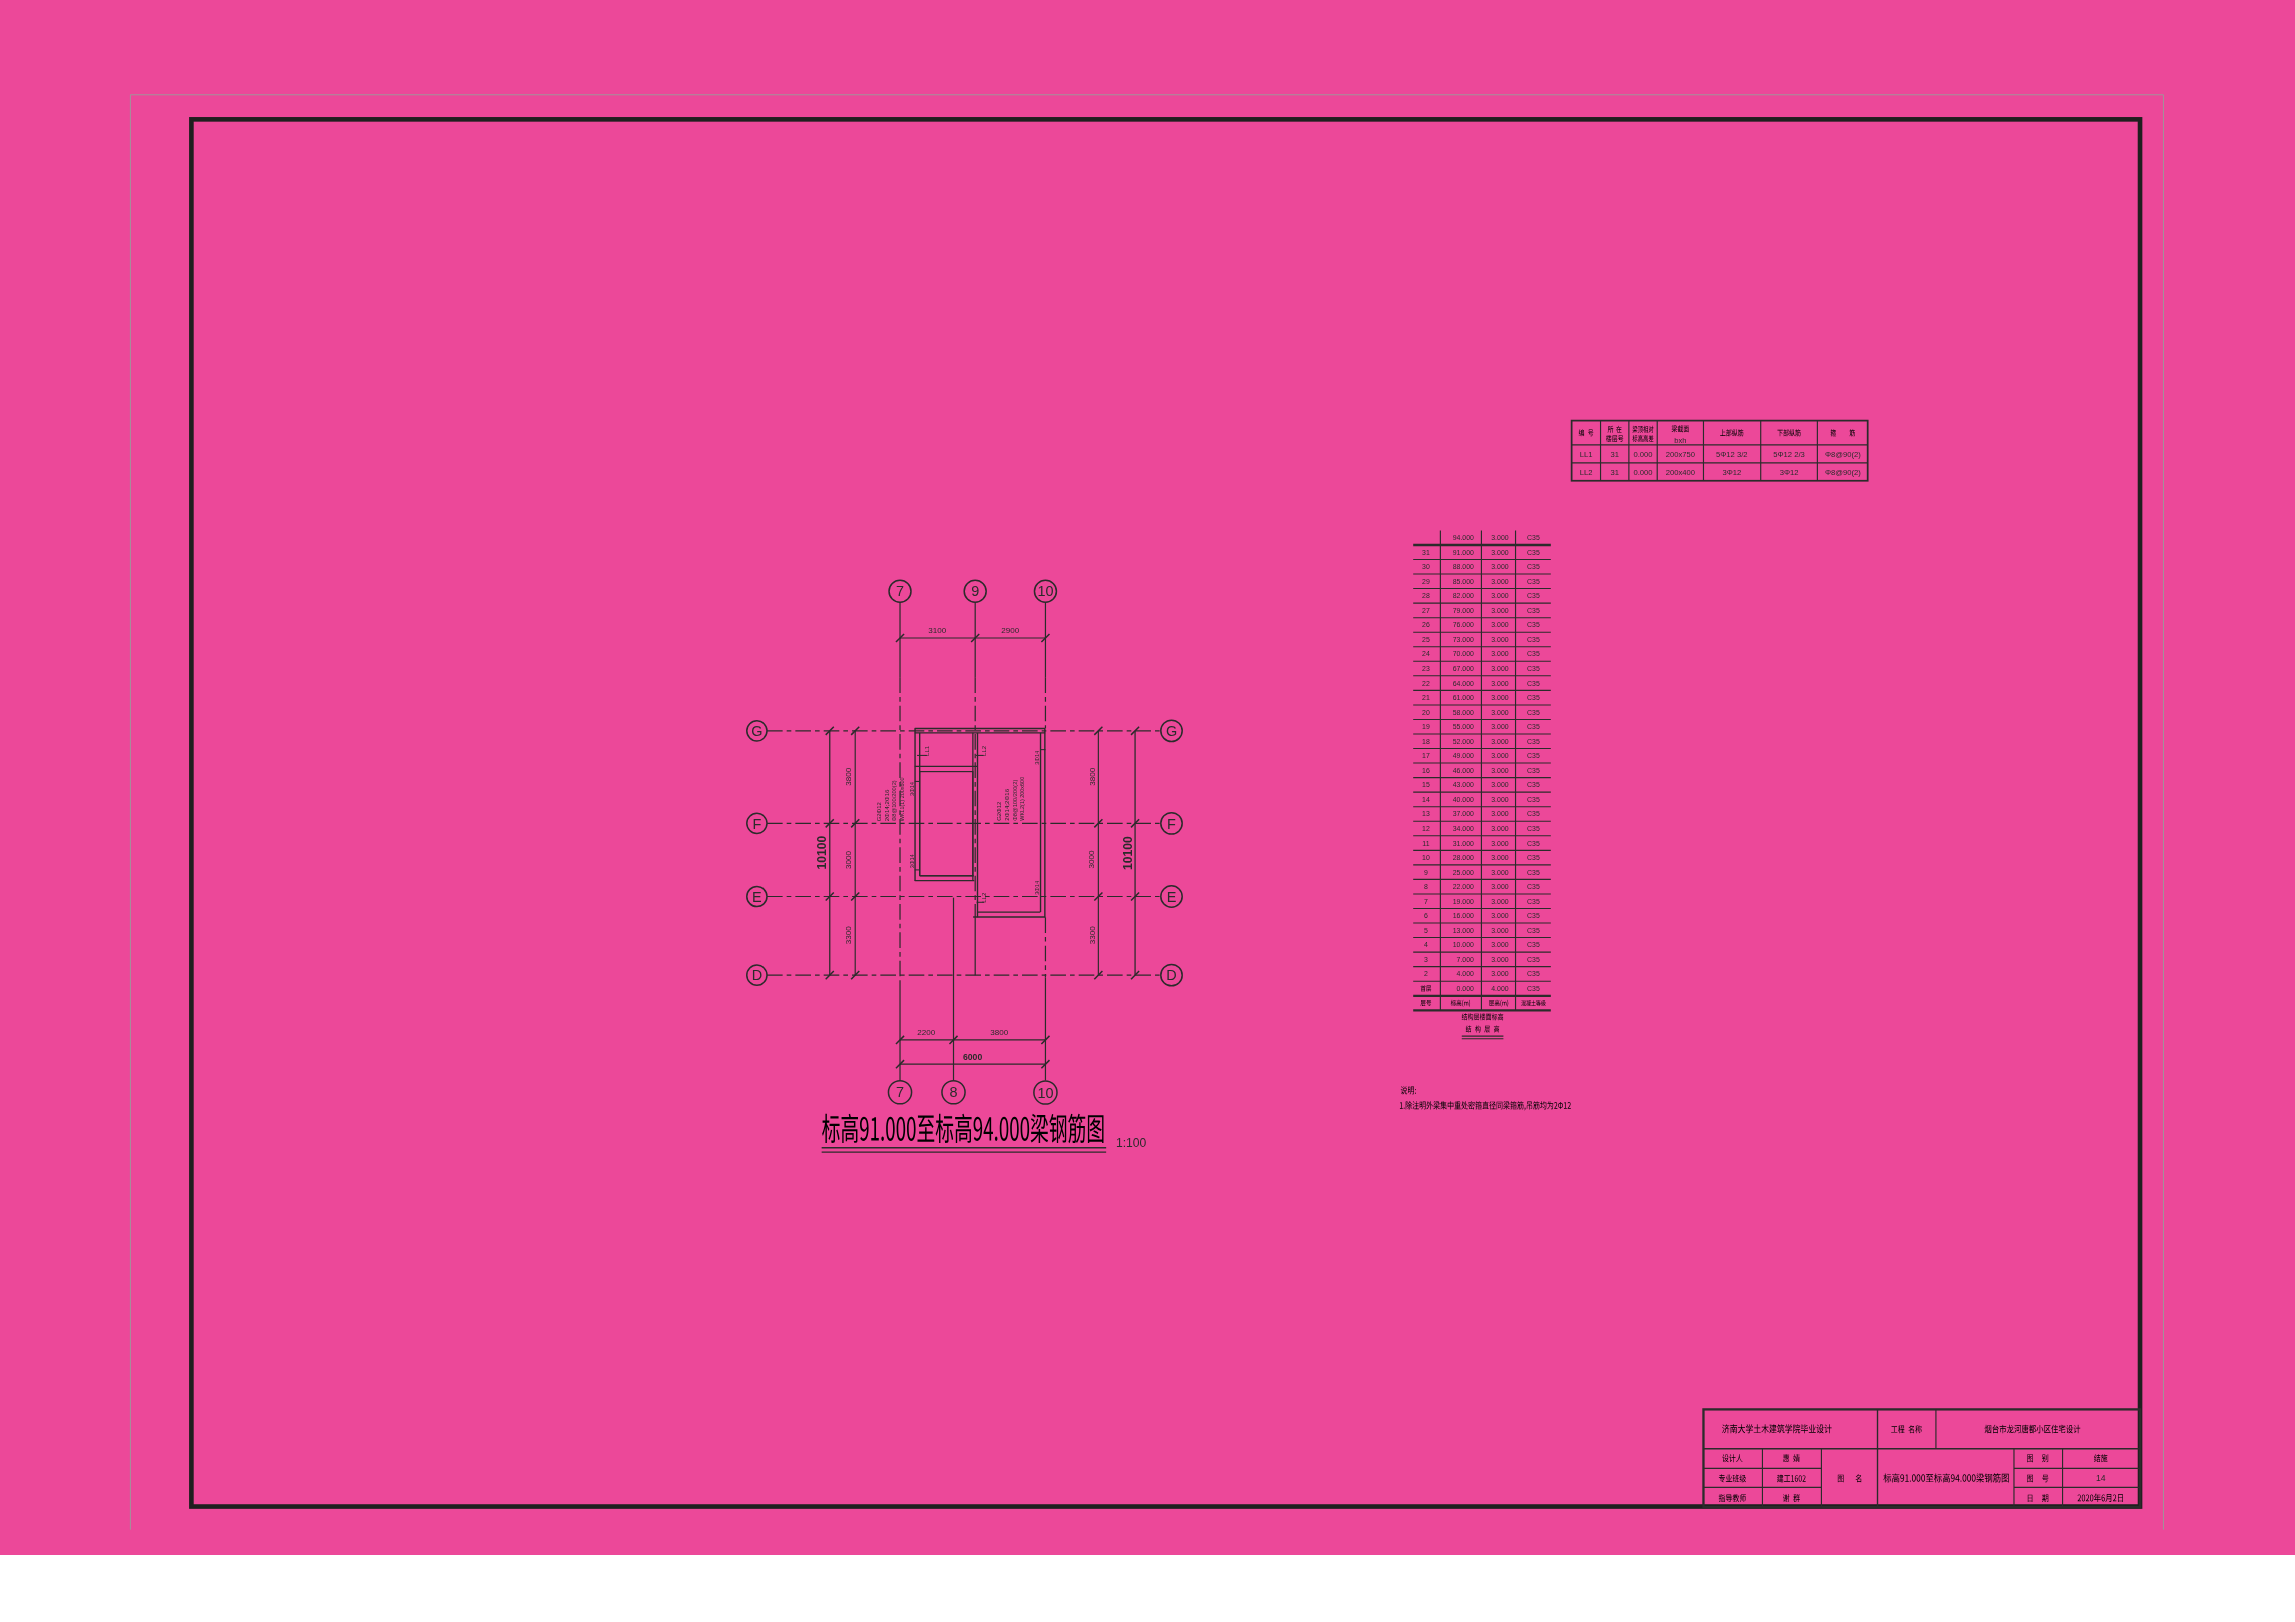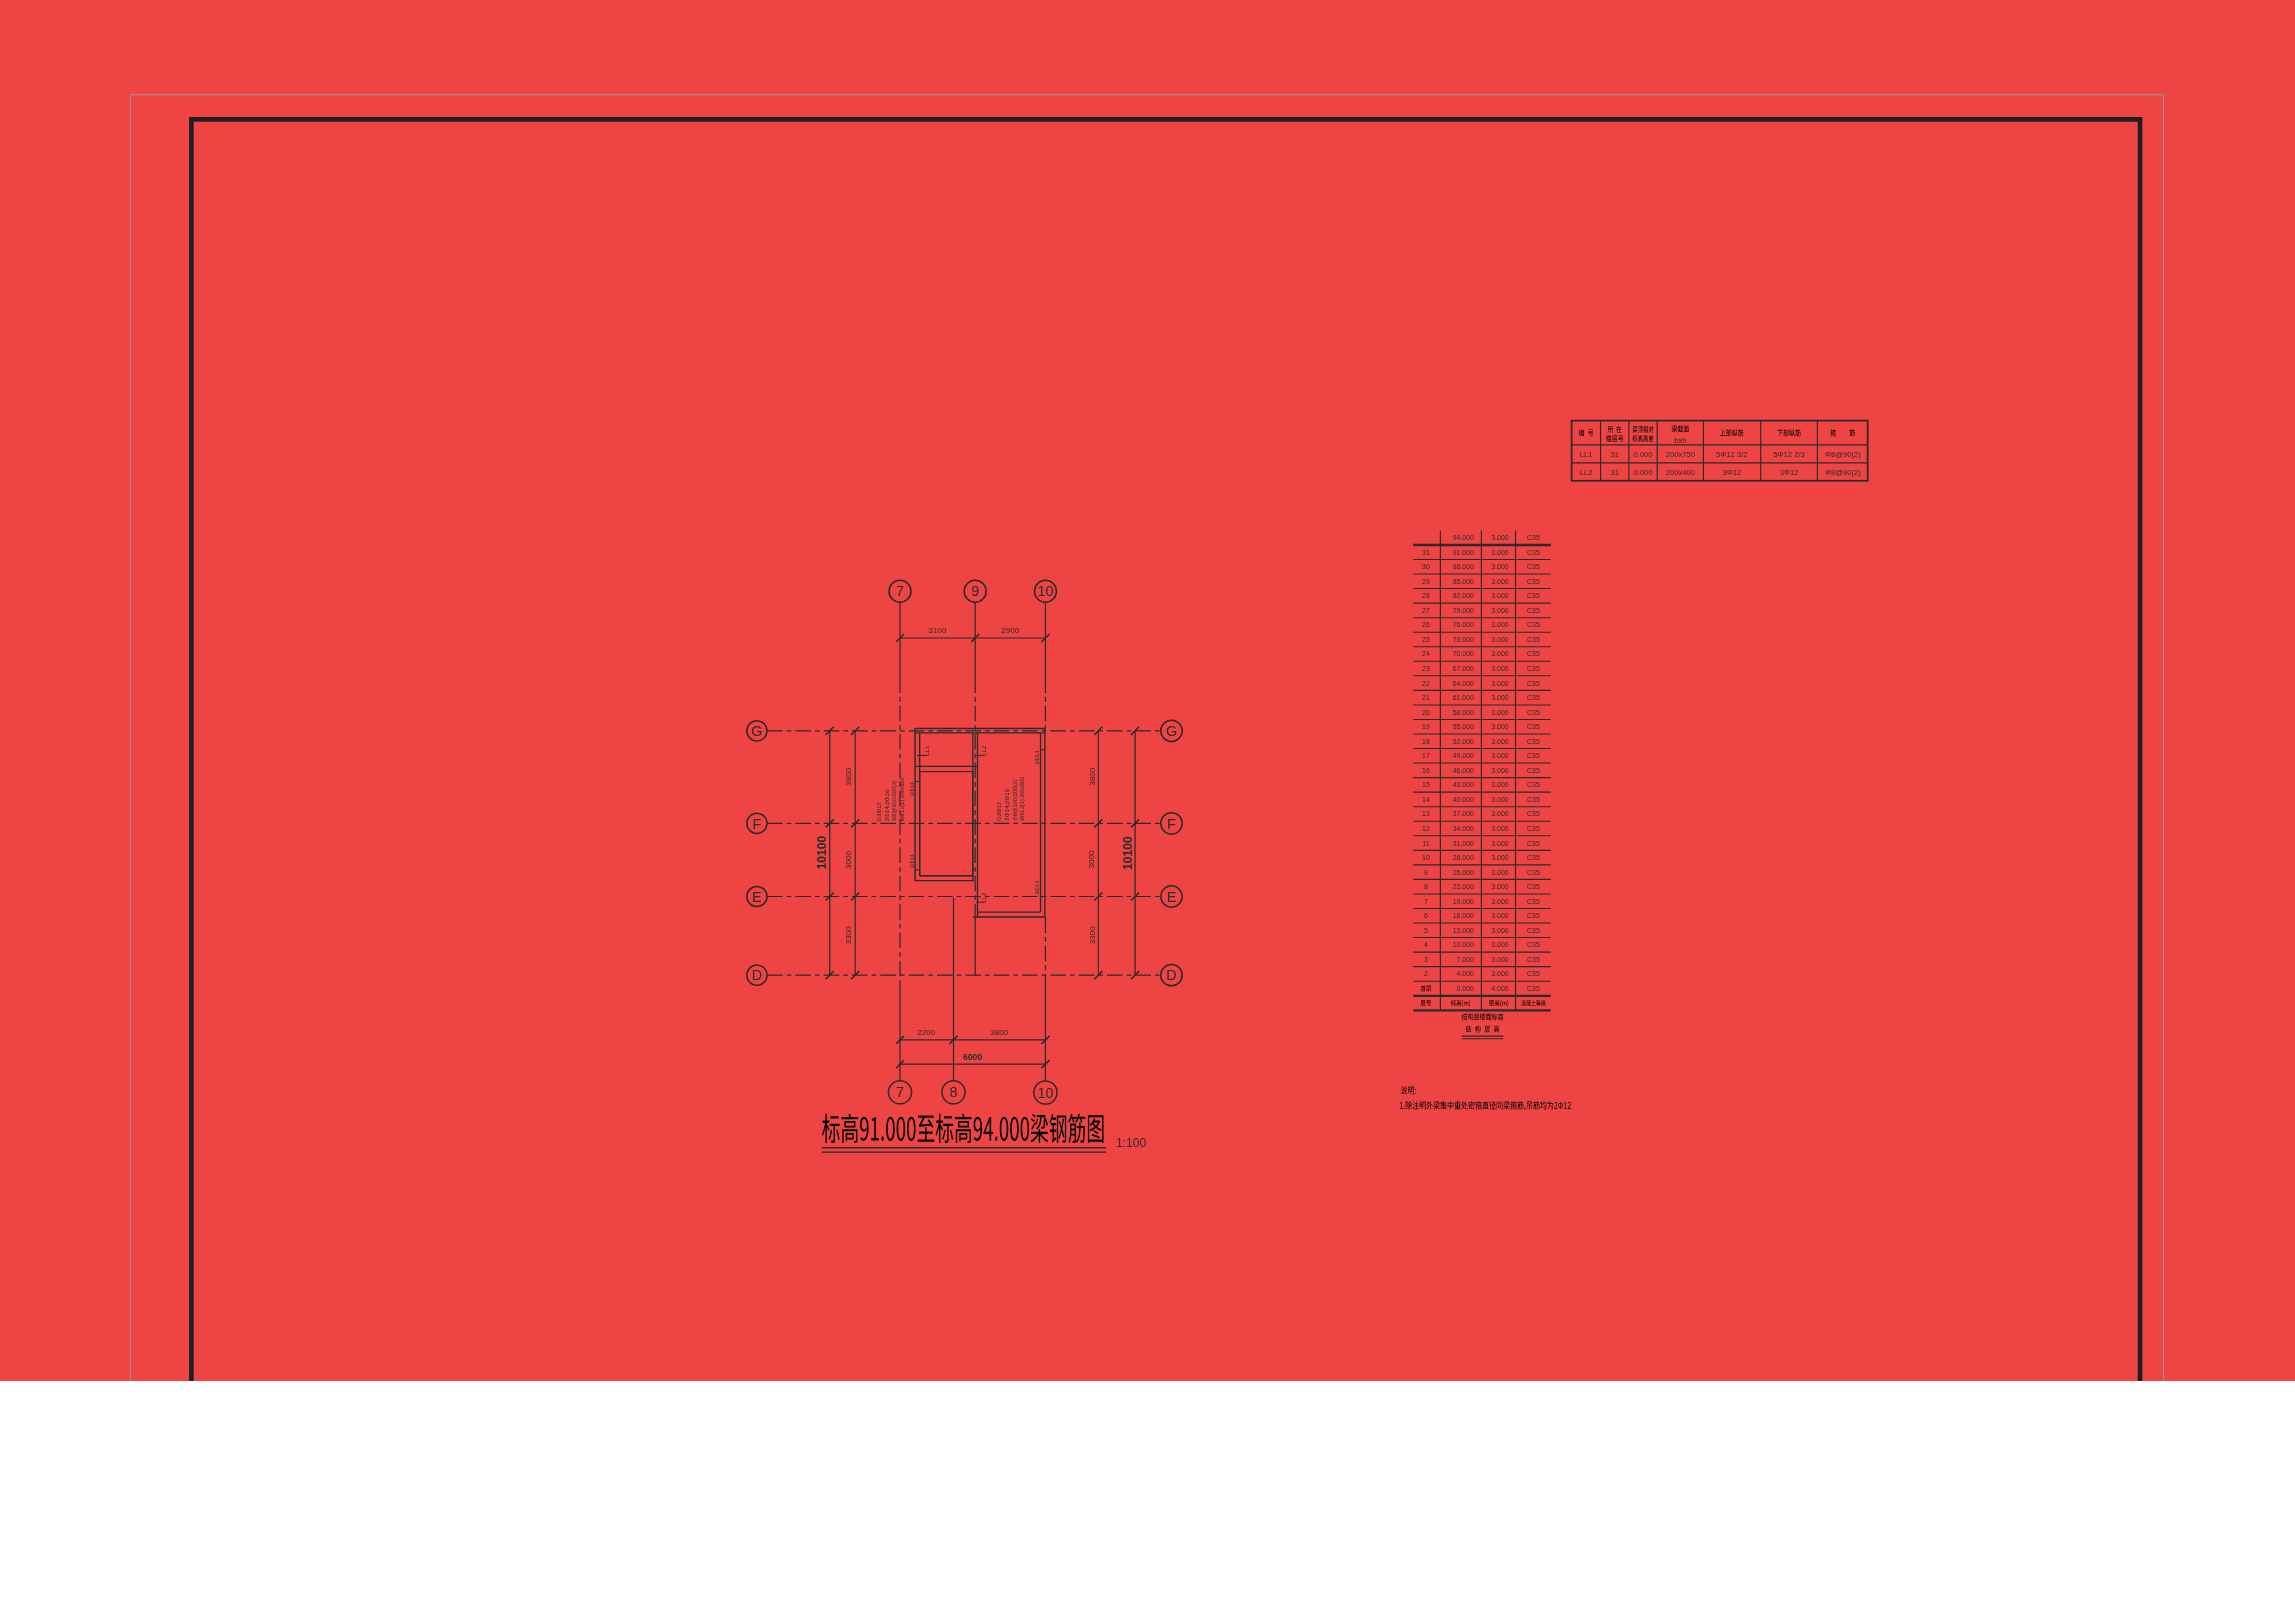--- a/index.html
+++ b/index.html
@@ -1,15 +1,15 @@
 <!DOCTYPE html>
 <html style="font-size:9.3px"><head><meta charset="utf-8">
 <style>
 html,body{margin:0;padding:0;background:#fff}
-#page{position:relative;width:2295px;height:1381px;background:#ef4444;overflow:hidden}
+#page{position:relative;width:2295px;height:1555px;background:#ec4899;overflow:hidden}
 text{fill:#2b2b2b}
 </style></head>
 <body>
 <div id="page">
 <svg width="2295" height="1623" viewBox="0 0 3969 2806">
 <defs>
         <path id="g0028" d="M239 -196 295 -171C209 -29 168 141 168 311C168 480 209 649 295 792L239 818C147 668 92 507 92 311C92 114 147 -47 239 -196Z"></path>
         <path id="g0029" d="M99 -196C191 -47 246 114 246 311C246 507 191 668 99 818L42 792C128 649 171 480 171 311C171 141 128 -29 42 -171Z"></path>
         <path id="g002C" d="M75 -190C165 -152 221 -77 221 19C221 86 192 126 144 126C107 126 75 102 75 62C75 22 106 -2 142 -2L153 -1C152 -61 115 -109 53 -136Z"></path>
         <path id="g002E" d="M139 -13C175 -13 205 15 205 56C205 98 175 126 139 126C102 126 73 98 73 56C73 15 102 -13 139 -13Z"></path>

